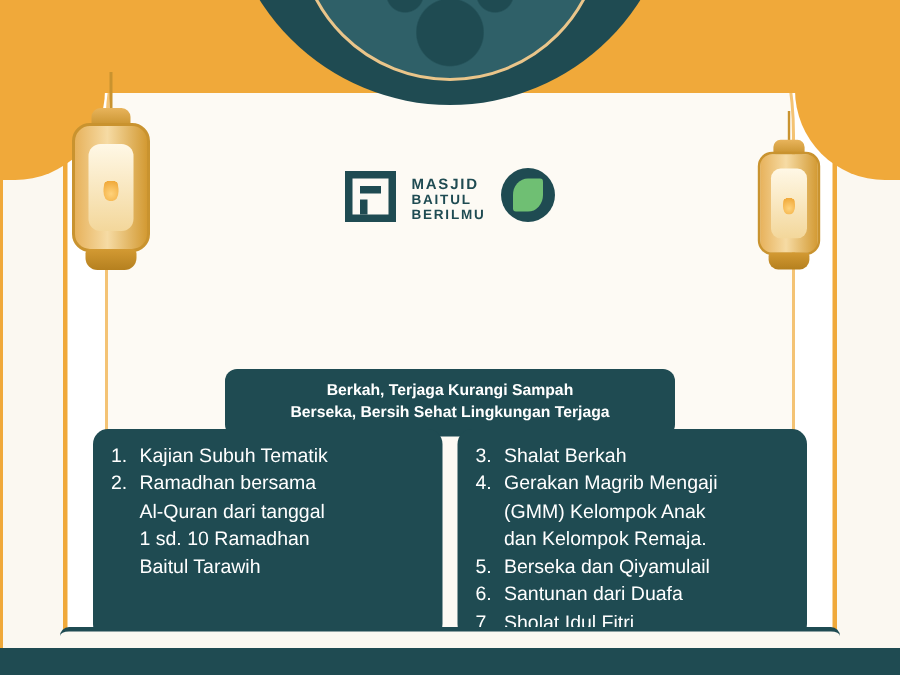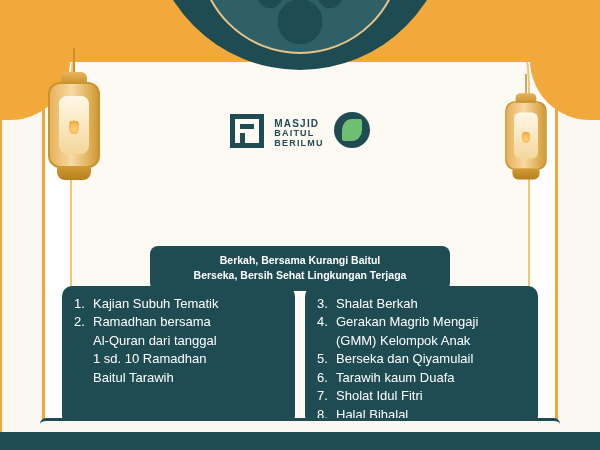--- a/index.html
+++ b/index.html
@@ -277,21 +277,21 @@
     <div class="logo-text">
       <div class="l1">MASJID</div>
       <div>BAITUL</div>
       <div>BERILMU</div>
     </div>
     <div class="logo-badge"></div>
   </div>
 
 
   <div class="tagline">
-    <div>Berkah, Bersama Kurangi Baitul</div>
+    <div>Berkah, Terjaga Kurangi Sampah</div>
     <div>Berseka, Bersih Sehat Lingkungan Terjaga</div>
   </div>
 
   <div class="panels">
     <div class="panel" id="panel-left">
       <ol>
           <li>
             <span class="num">1.</span>
             <span class="txt">Kajian Subuh Tematik</span>
           </li>
@@ -302,29 +302,29 @@
         </ol>
     </div>
     <div class="panel" id="panel-right">
       <ol>
           <li>
             <span class="num">3.</span>
             <span class="txt">Shalat Berkah</span>
           </li>
           <li>
             <span class="num">4.</span>
-            <span class="txt">Gerakan Magrib Mengaji<span class="sub">(GMM) Kelompok Anak</span></span>
+            <span class="txt">Gerakan Magrib Mengaji<span class="sub">(GMM) Kelompok Anak</span><span class="sub">dan Kelompok Remaja.</span></span>
           </li>
           <li>
             <span class="num">5.</span>
             <span class="txt">Berseka dan Qiyamulail</span>
           </li>
           <li>
             <span class="num">6.</span>
-            <span class="txt">Tarawih kaum Duafa</span>
+            <span class="txt">Santunan dari Duafa</span>
           </li>
           <li>
             <span class="num">7.</span>
             <span class="txt">Sholat Idul Fitri</span>
           </li>
           <li>
             <span class="num">8.</span>
             <span class="txt">Halal Bihalal</span>
           </li>
         </ol>

